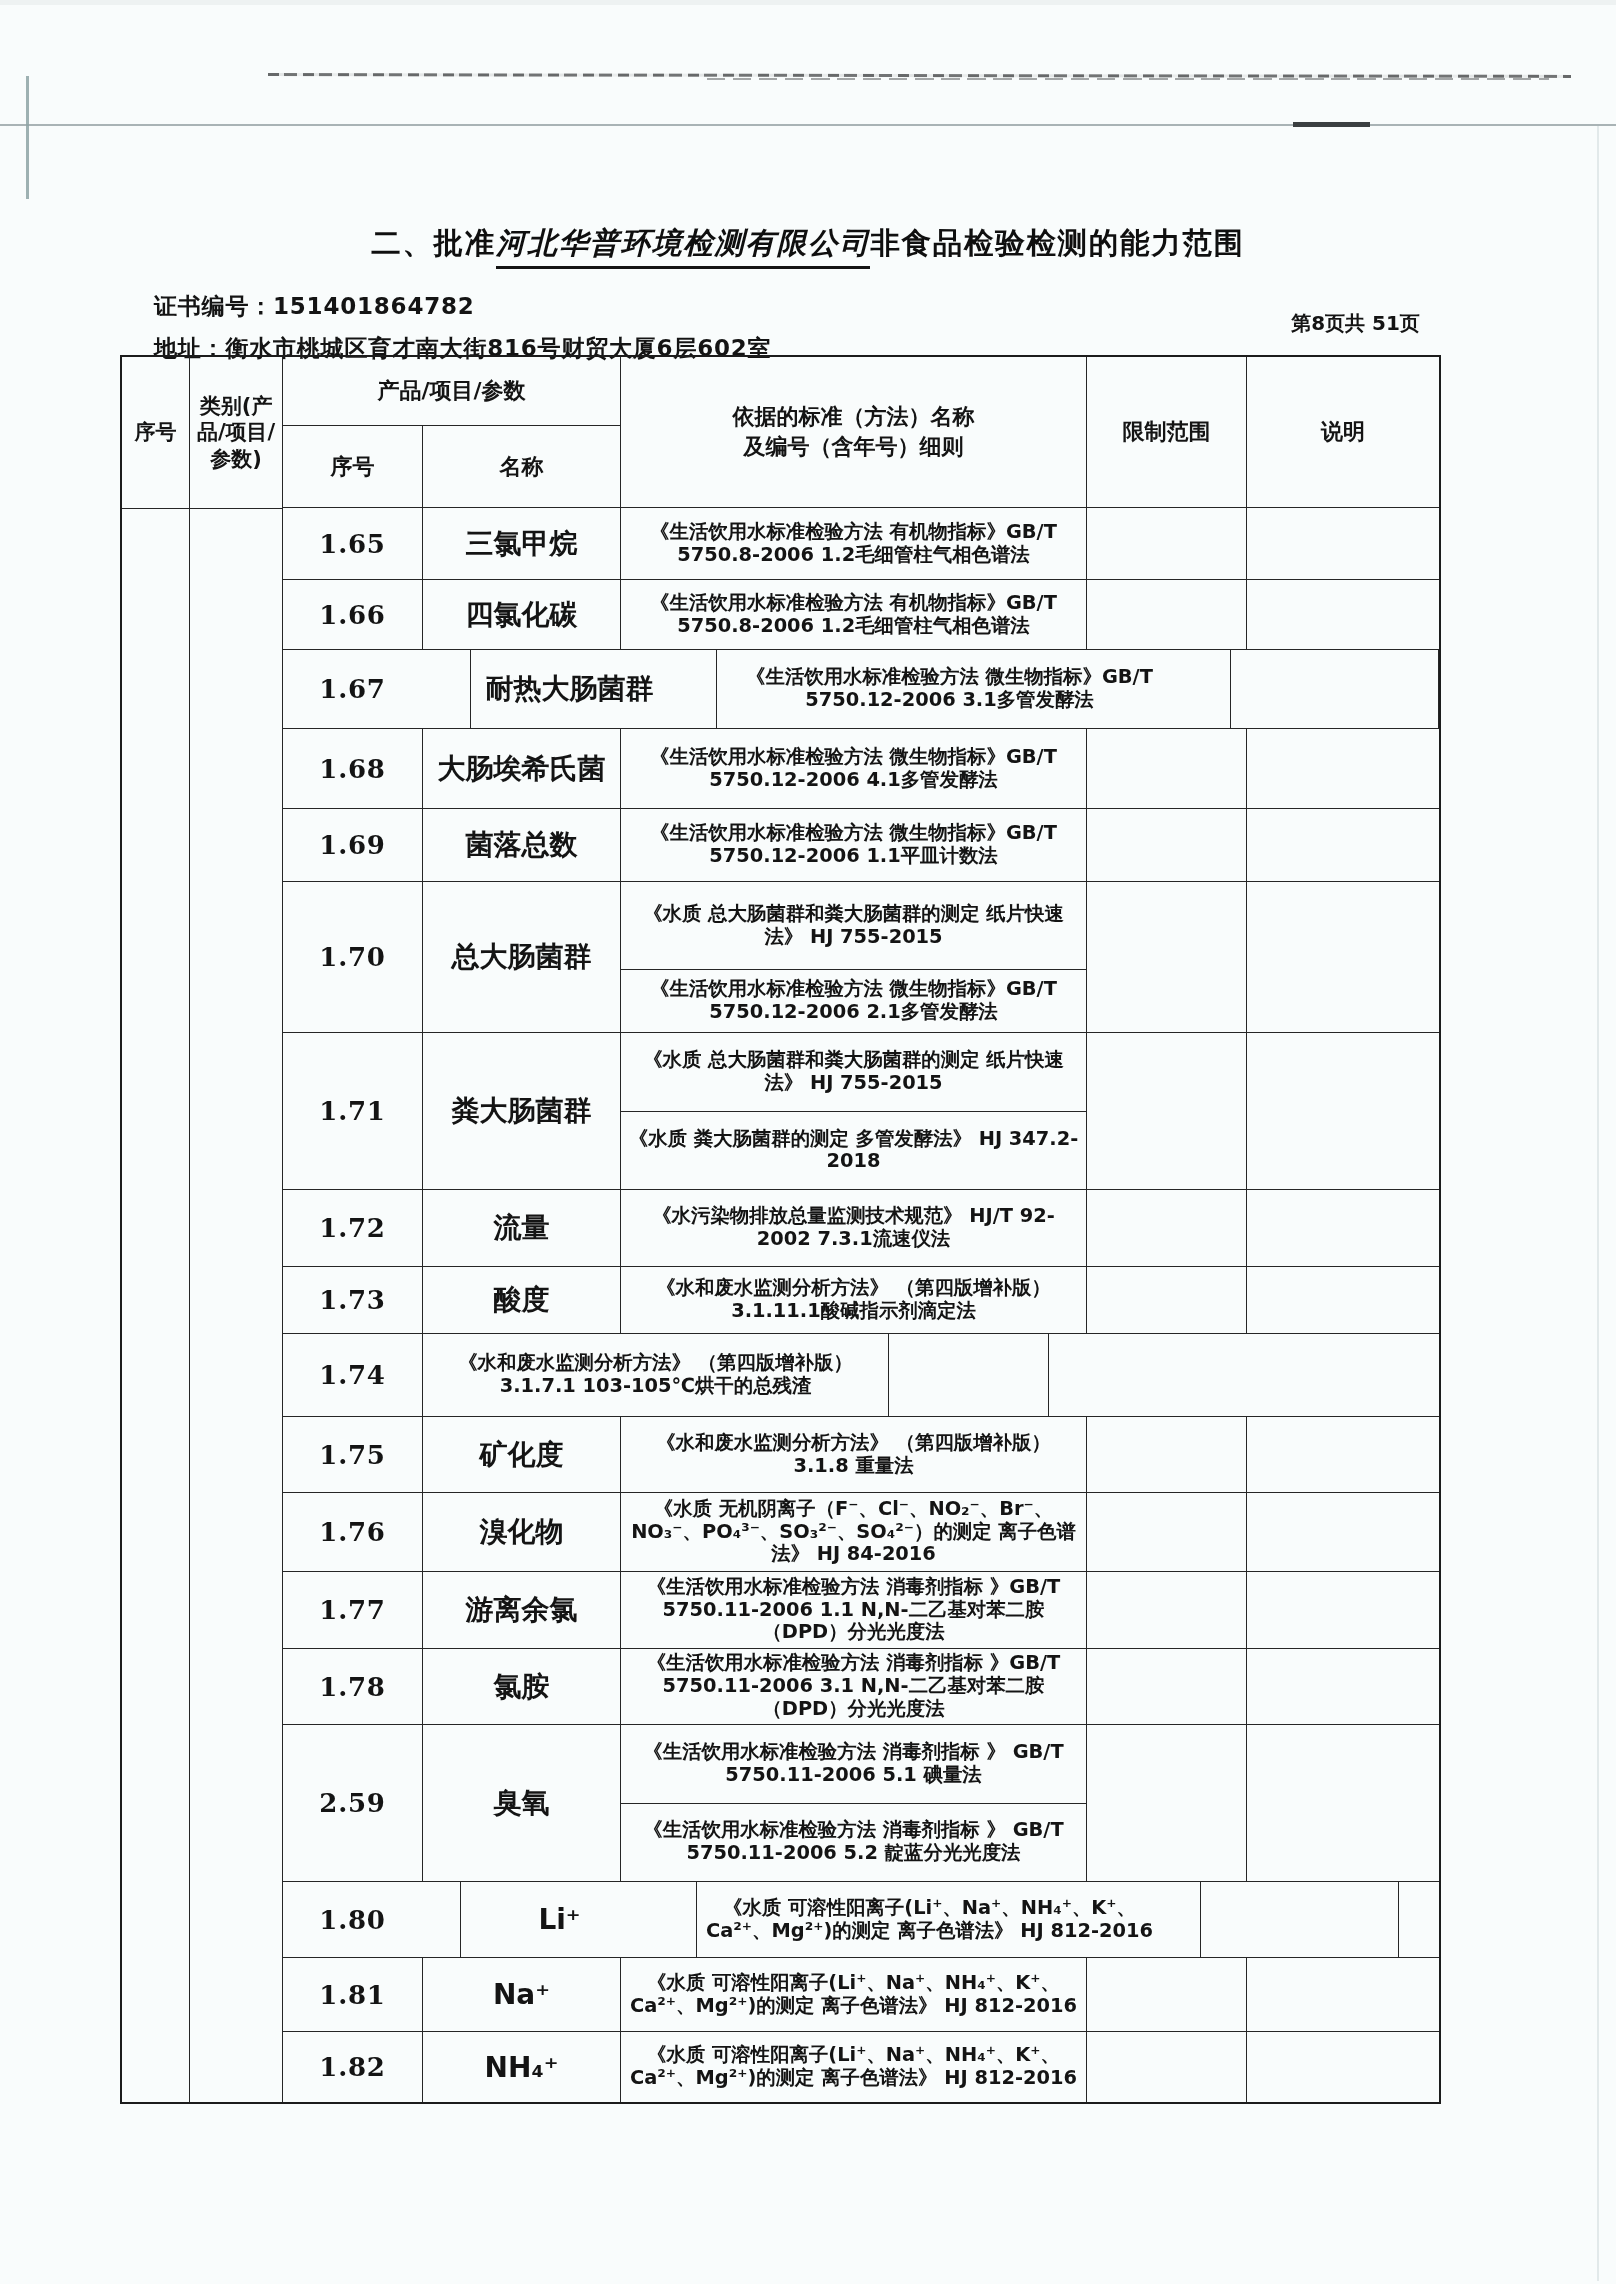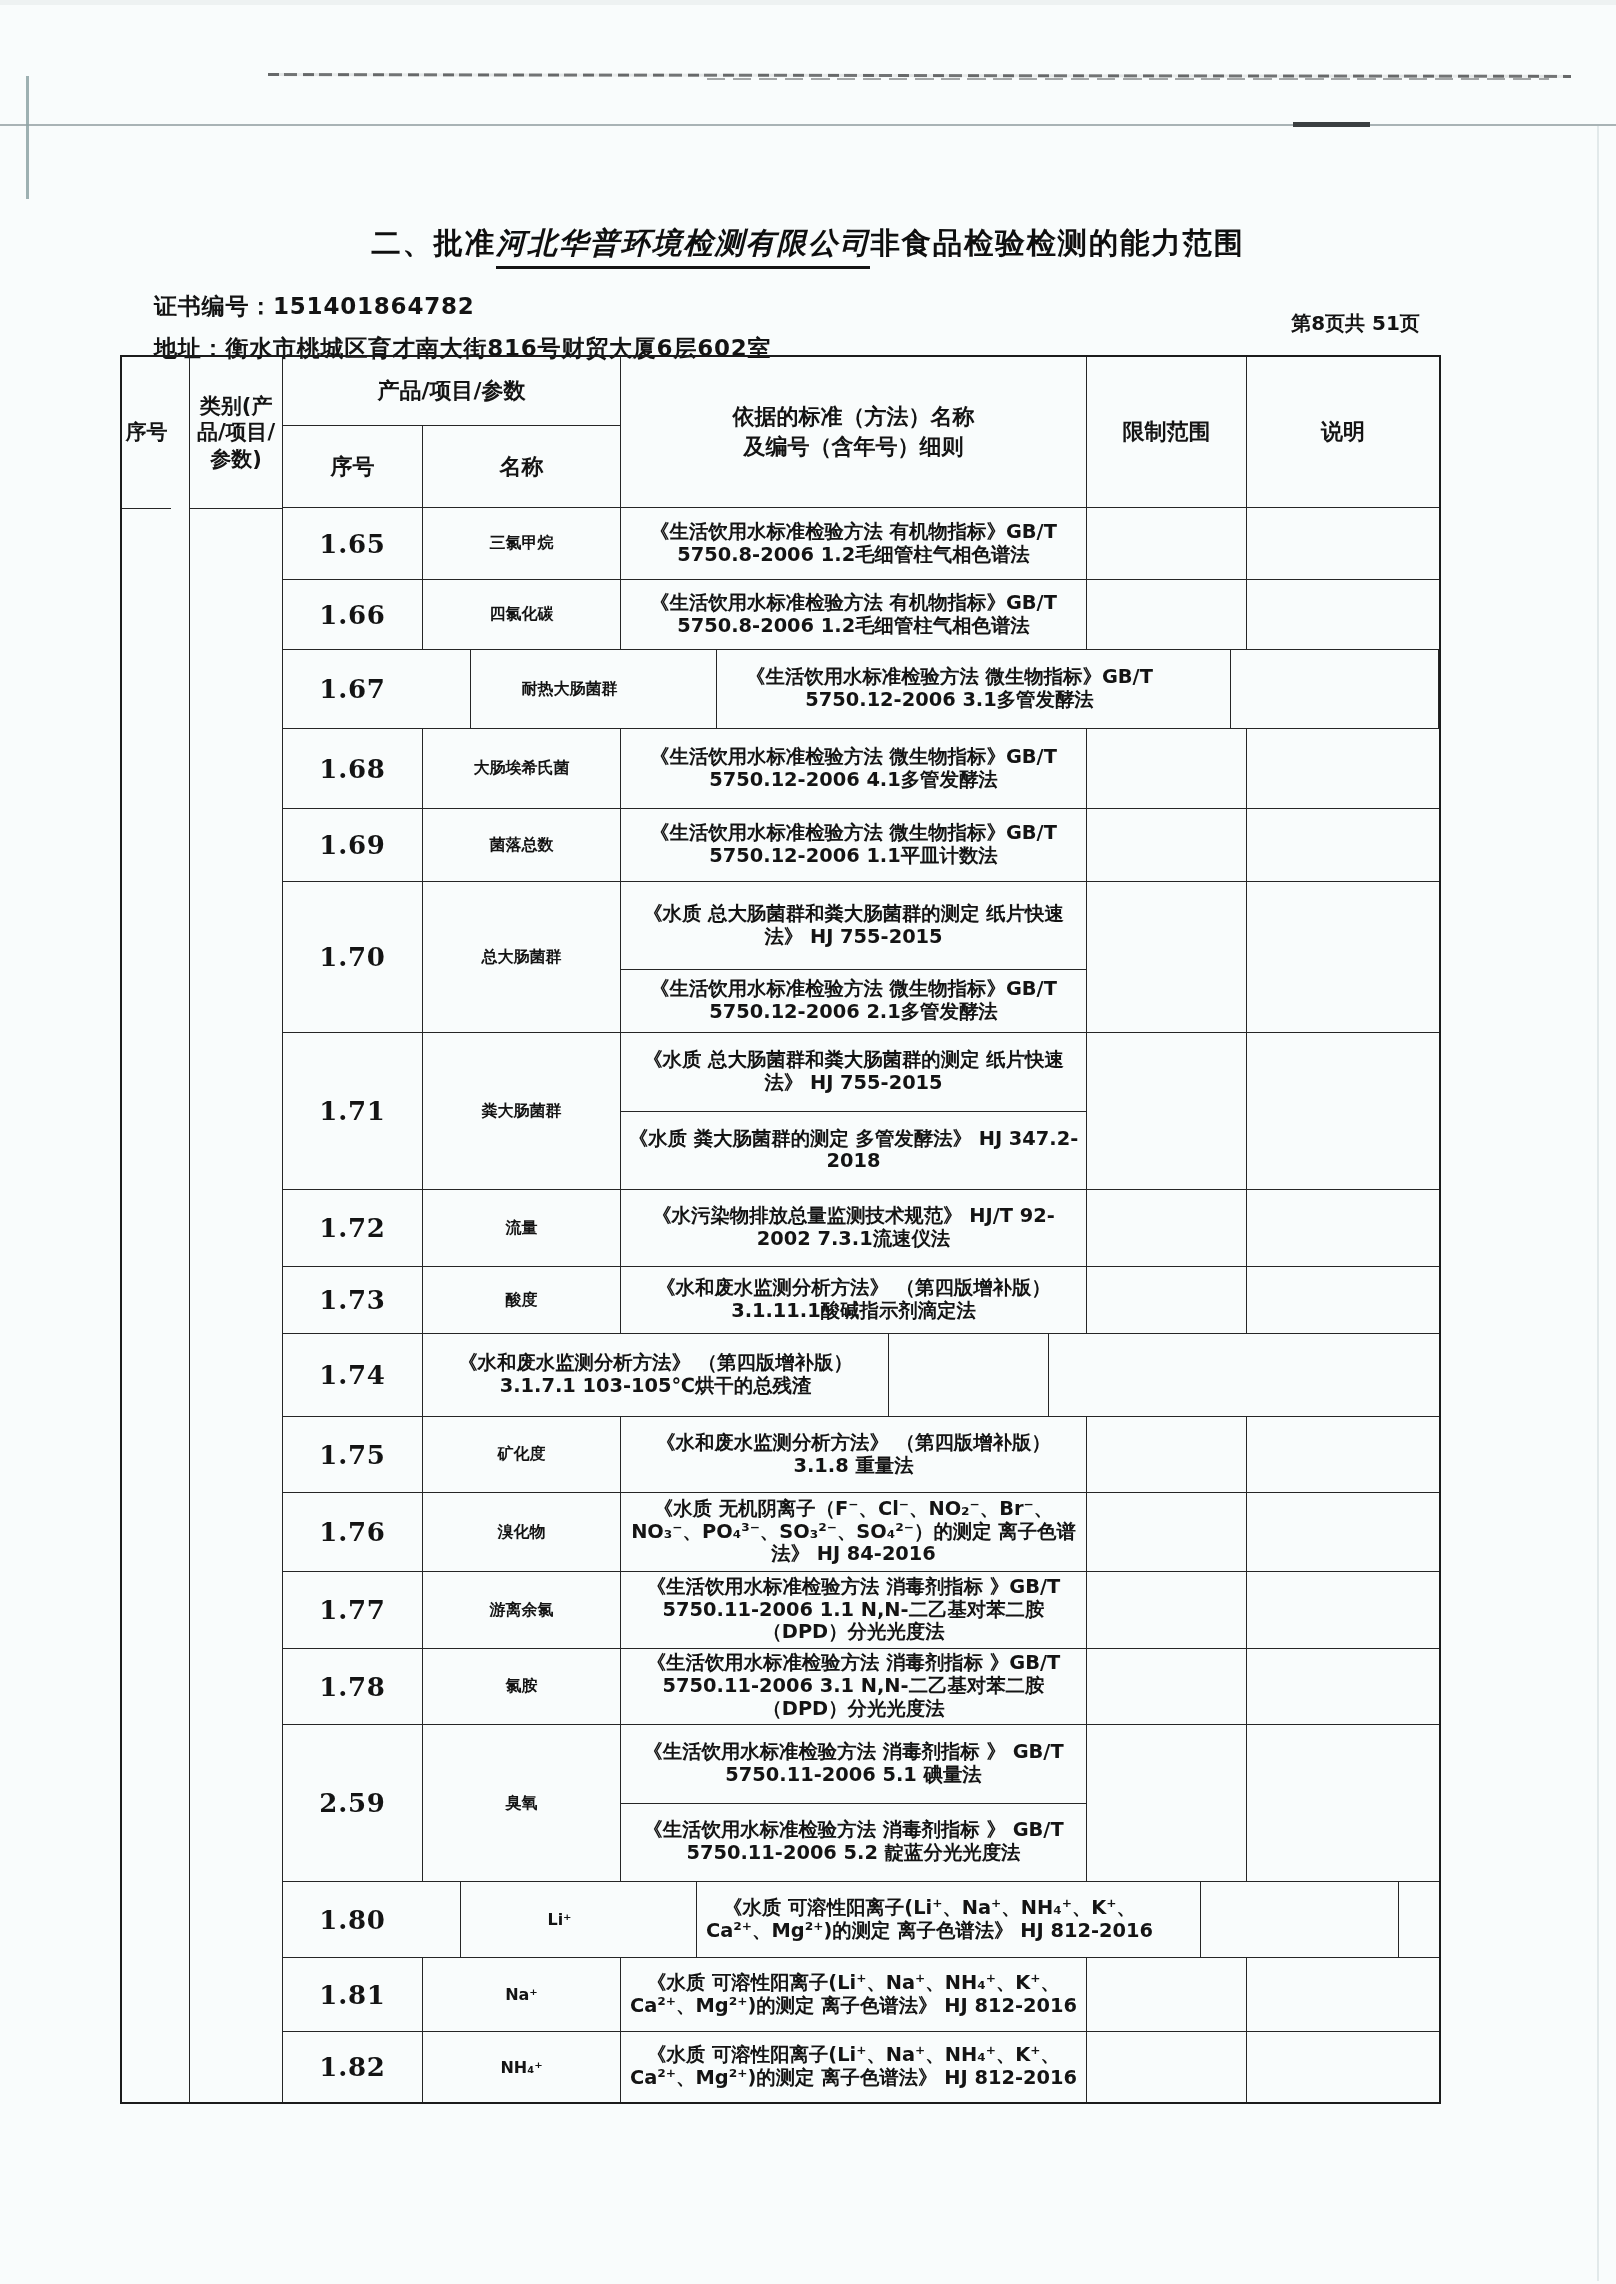--- a/index.html
+++ b/index.html
@@ -23,21 +23,21 @@
   
   .doc-title{position:absolute;left:0;top:224px;width:1616px;text-align:center;
     font-size:29.5px;font-weight:700;letter-spacing:1.7px;color:#0f0f0f;white-space:nowrap;}
   .doc-title .u{border-bottom:3.4px solid #141414;padding-bottom:6px;font-style:italic;}
   .cert-line{position:absolute;left:154px;top:291px;font-size:23px;font-weight:700;letter-spacing:0.8px;}
   .addr-line{position:absolute;left:154px;top:333px;font-size:23px;font-weight:700;letter-spacing:0.8px;}
   .page-info{position:absolute;left:1263px;top:310px;width:185px;font-size:20px;font-weight:700;text-align:center;}
   
   .cap-table{position:absolute;left:120px;top:355px;width:1321px;
     border:2.5px solid #1c1c1c;display:flex;box-sizing:border-box;background:transparent;}
-  .col-left{box-sizing:border-box;border-right:1.7px solid #262626;display:flex;flex-direction:row;}
+  .col-left{box-sizing:border-box;border-right:1.7px solid #262626;display:flex;flex-direction:column;}
   .col-seq{width:80px;}
   .col-cat{width:109px;}
   .left-hdr{box-sizing:border-box;height:152px;border-bottom:1.7px solid #262626;
     display:flex;align-items:center;justify-content:center;text-align:center;
     font-size:21px;font-weight:700;line-height:1.25;padding:0 3.4px;}
   .main-area{flex:1;display:flex;flex-direction:column;}
   .hdr-row{box-sizing:border-box;height:150px;display:flex;}
   .hdr-group{width:337px;box-sizing:border-box;display:flex;flex-direction:column;}
   .hdr-group-top{box-sizing:border-box;height:69px;border-bottom:1.7px solid #262626;
     display:flex;align-items:center;justify-content:center;font-size:22px;font-weight:700;}
@@ -50,21 +50,21 @@
     align-items:center;justify-content:center;text-align:center;font-size:22px;font-weight:700;line-height:1.35;}
   .hdr-standard{width:466px;}
   .hdr-limit{width:160px;}
   .hdr-note{flex:1;}
   #table-body{display:flex;flex-direction:column;}
   .t-row{display:flex;box-sizing:border-box;border-top:1.7px solid #262626;}
   .cell{box-sizing:border-box;}
   .c-no{width:139px;display:flex;align-items:center;justify-content:center;
     font-family:"DejaVu Serif","Liberation Serif",serif;font-size:26px;font-weight:700;letter-spacing:0.8px;}
   .c-name{width:198px;border-left:1.7px solid #262626;display:flex;align-items:center;justify-content:center;
-    text-align:center;font-size:16px;font-weight:700;padding:0 3.4px;}
+    text-align:center;font-size:28px;font-weight:700;padding:0 3.4px;}
   .c-methods{width:466px;border-left:1.7px solid #262626;display:flex;flex-direction:column;}
   .m-cell{display:flex;align-items:center;justify-content:center;text-align:center;
     font-size:19.4px;font-weight:700;line-height:1.18;padding:0.8px 6.7px;box-sizing:border-box;overflow:visible;}
   .m-cell + .m-cell{border-top:1.7px solid #262626;}
   .c-limit{width:160px;border-left:1.7px solid #262626;}
   .c-note{flex:1;border-left:1.7px solid #262626;}
 </style>
 </head>
 <body>
 

